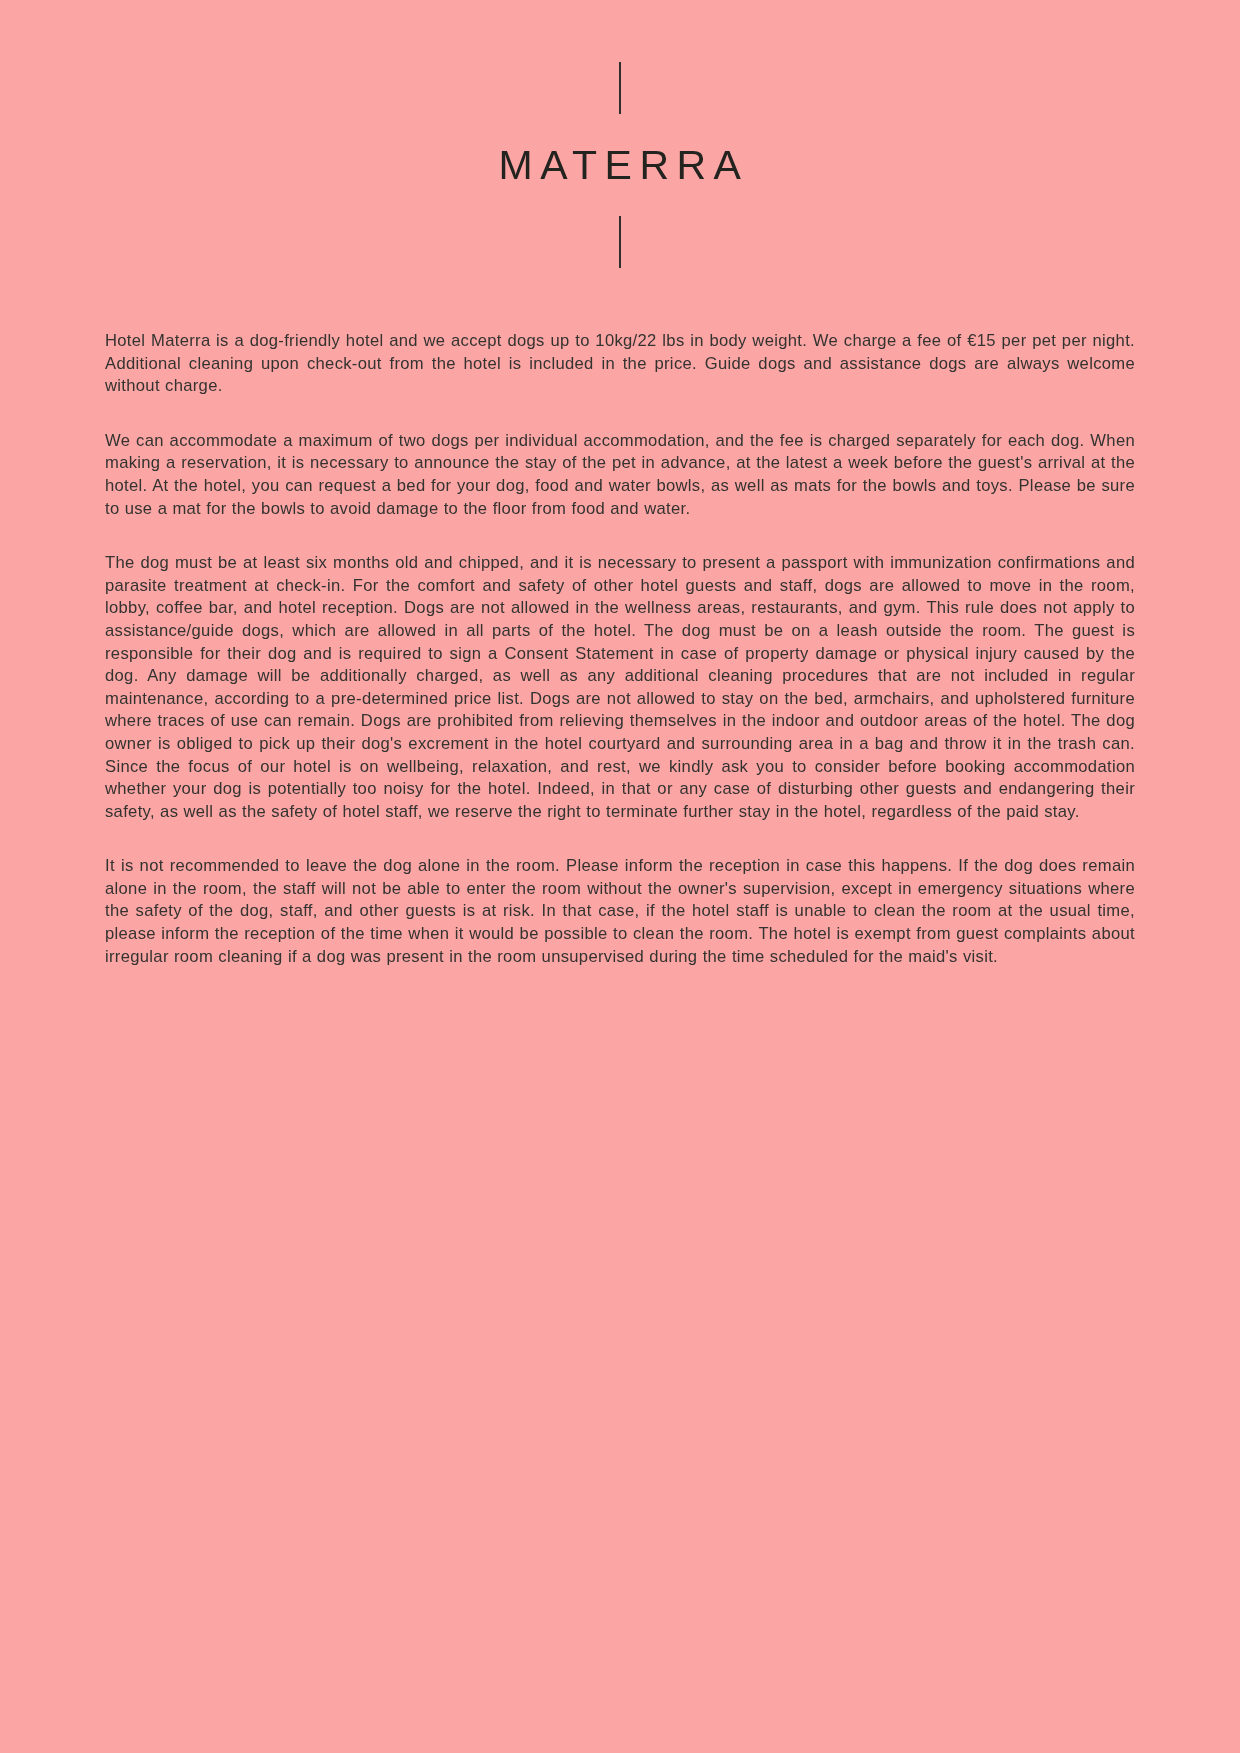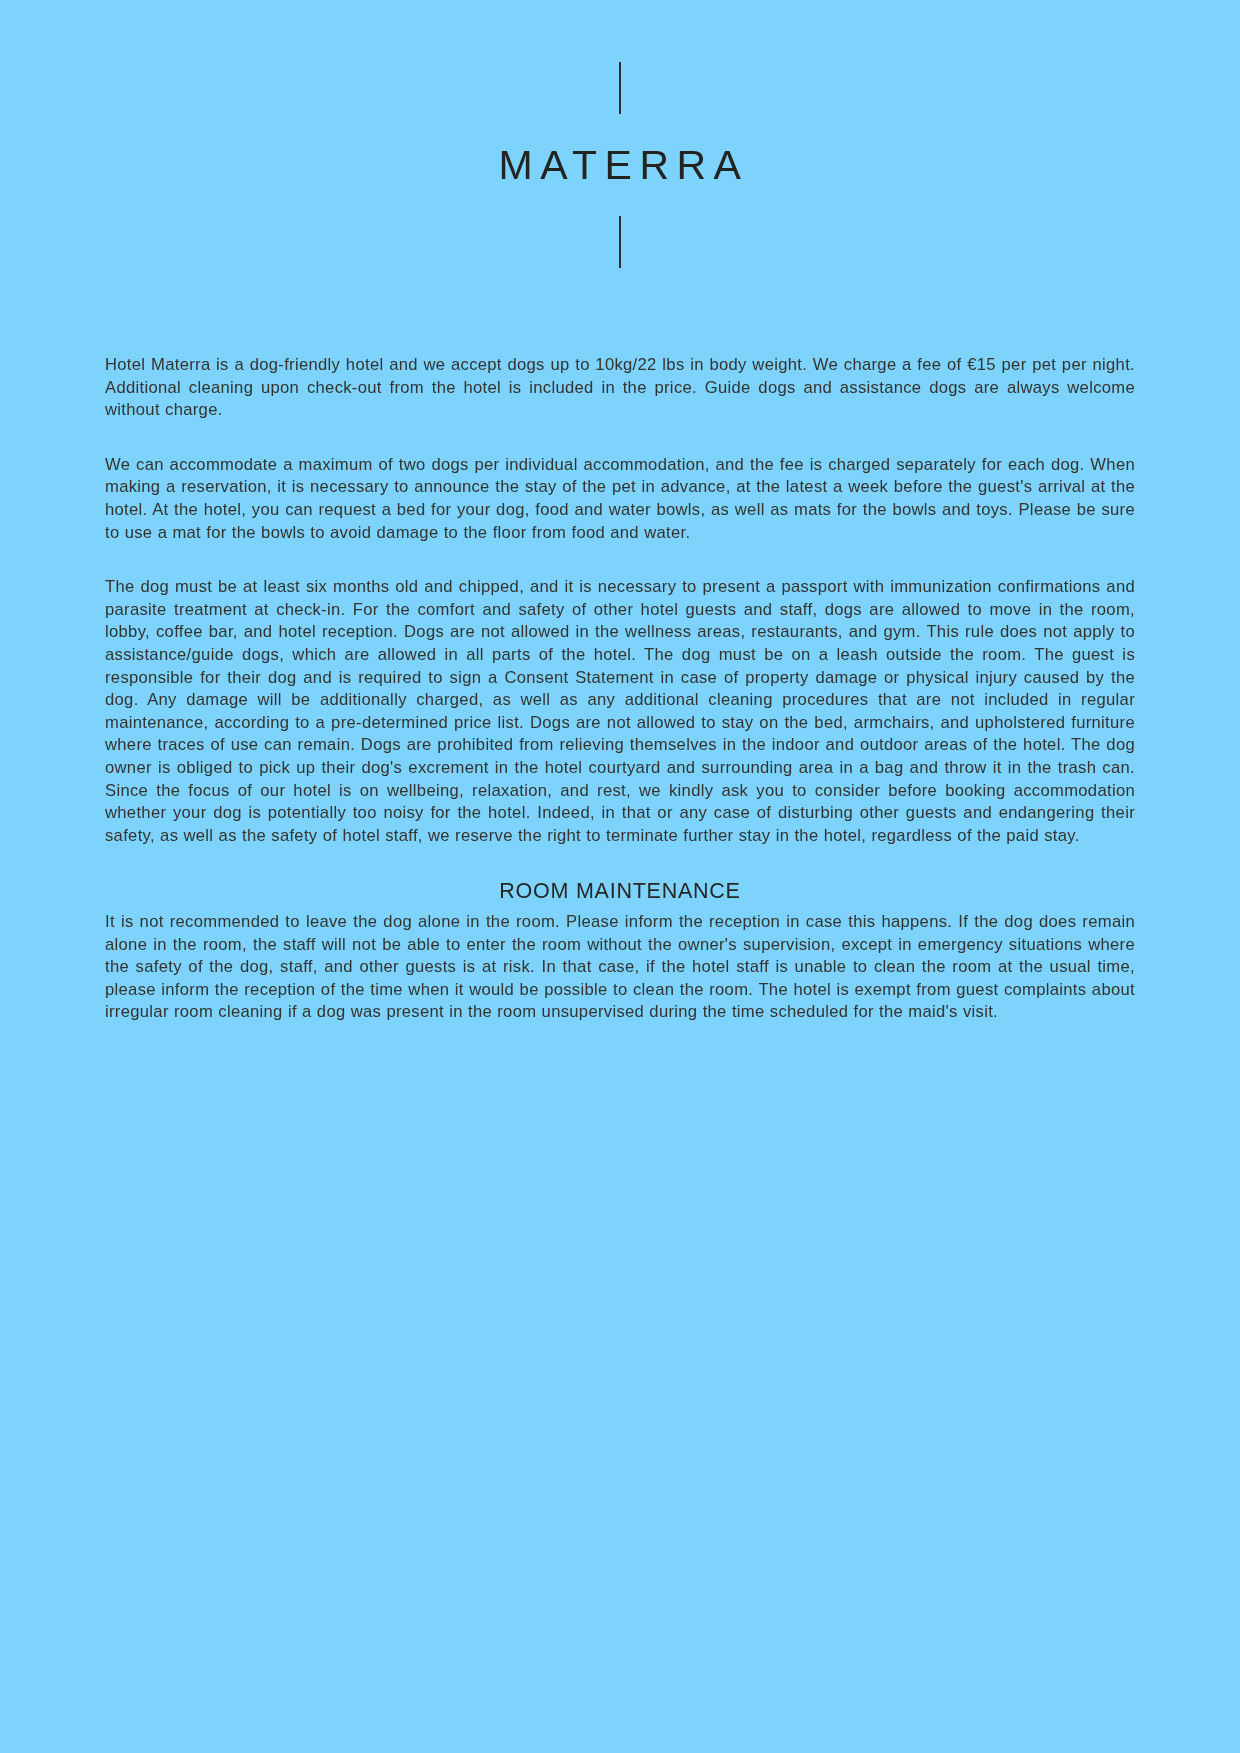--- a/index.html
+++ b/index.html
@@ -14,21 +14,21 @@
     color: #2e2e2c;
     overflow: hidden;
   }
 
   .page {
     width: 1240px;
     height: 1753px;
     box-sizing: border-box;
     padding: 0 105px;
     position: relative;
-    background: #7dd3fc;
+    background: #fca5a5;
   }
 
   
   .logo-block {
     padding-top: 62px;
     display: flex;
     flex-direction: column;
     align-items: center;
   }
   .logo-rule {
@@ -55,21 +55,21 @@
     font-size: 28px;
     letter-spacing: 3.6px;
     font-weight: 400;
     color: #23231f;
     margin-top: 85px;
     white-space: nowrap;
   }
 
   
   .content {
-    margin-top: 86px;
+    margin-top: 62px;
   }
 
   p.body-text {
     margin: 0;
     font-size: 16.6px;
     line-height: 22.6px;
     letter-spacing: 0.32px;
     text-align: justify;
     text-justify: inter-word;
     color: #333330;
@@ -107,18 +107,17 @@
 
     <div class="section">
       <p class="body-text">We can accommodate a maximum of two dogs per individual accommodation, and the fee is charged separately for each dog. When making a reservation, it is necessary to announce the stay of the pet in advance, at the latest a week before the guest's arrival at the hotel. At the hotel, you can request a bed for your dog, food and water bowls, as well as mats for the bowls and toys. Please be sure to use a mat for the bowls to avoid damage to the floor from food and water.</p>
     </div>
 
     <div class="section">
       <p class="body-text">The dog must be at least six months old and chipped, and it is necessary to present a passport with immunization confirmations and parasite treatment at check-in. For the comfort and safety of other hotel guests and staff, dogs are allowed to move in the room, lobby, coffee bar, and hotel reception. Dogs are not allowed in the wellness areas, restaurants, and gym. This rule does not apply to assistance/guide dogs, which are allowed in all parts of the hotel. The dog must be on a leash outside the room. The guest is responsible for their dog and is required to sign a Consent Statement in case of property damage or physical injury caused by the dog. Any damage will be additionally charged, as well as any additional cleaning procedures that are not included in regular maintenance, according to a pre-determined price list. Dogs are not allowed to stay on the bed, armchairs, and upholstered furniture where traces of use can remain. Dogs are prohibited from relieving themselves in the indoor and outdoor areas of the hotel. The dog owner is obliged to pick up their dog's excrement in the hotel courtyard and surrounding area in a bag and throw it in the trash can. Since the focus of our hotel is on wellbeing, relaxation, and rest, we kindly ask you to consider before booking accommodation whether your dog is potentially too noisy for the hotel. Indeed, in that or any case of disturbing other guests and endangering their safety, as well as the safety of hotel staff, we reserve the right to terminate further stay in the hotel, regardless of the paid stay.</p>
     </div>
 
     <div class="section">
-      <h2 class="section-heading">ROOM MAINTENANCE</h2>
       <p class="body-text">It is not recommended to leave the dog alone in the room. Please inform the reception in case this happens. If the dog does remain alone in the room, the staff will not be able to enter the room without the owner's supervision, except in emergency situations where the safety of the dog, staff, and other guests is at risk. In that case, if the hotel staff is unable to clean the room at the usual time, please inform the reception of the time when it would be possible to clean the room. The hotel is exempt from guest complaints about irregular room cleaning if a dog was present in the room unsupervised during the time scheduled for the maid's visit.</p>
     </div>
 
   </div>
 </div>
 
 </body></html>

